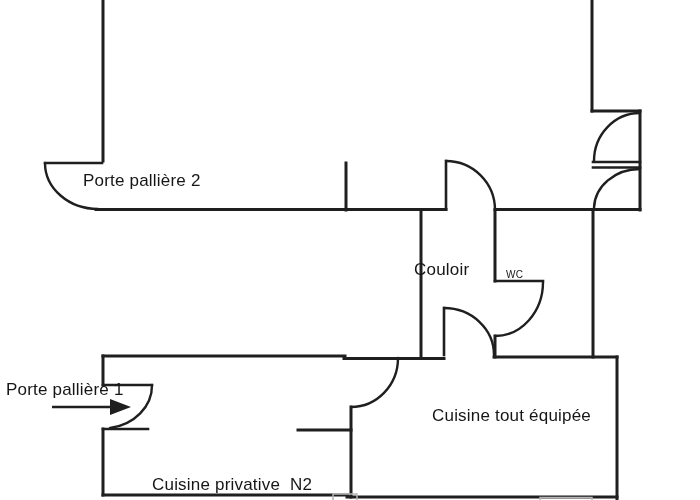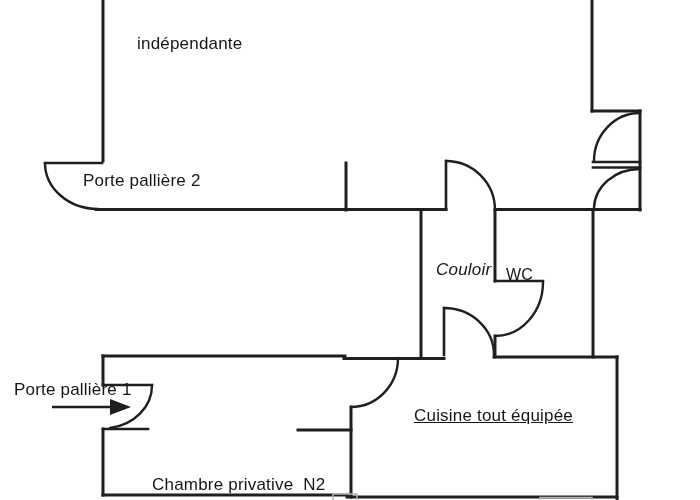--- a/index.html
+++ b/index.html
@@ -12,21 +12,21 @@
   }
   #plan{position:absolute;left:0;top:0;}
   .lbl{
     position:absolute;
     color:#161616;
     font-size:17px;
     line-height:21px;
     white-space:pre;
     letter-spacing:0.2px;
   }
-  .lbl.small{font-size:16px;}
+  .lbl.small{font-size:10px;}
 </style>
 </head>
 <body>
 
 <svg id="plan" width="700" height="500" viewBox="0 0 700 500" fill="none" shape-rendering="geometricPrecision">
 
   <g stroke="#1f1f1f" stroke-width="3" stroke-linecap="square">
 
     <path d="M103,0 V161"></path>
 
@@ -86,28 +86,27 @@
     <polygon points="110,399 131,407 110,415" fill="#1f1f1f"></polygon>
   </g>
 
   <g stroke="#b5b5b5" stroke-width="1.5">
     <rect x="333" y="494" width="24" height="7"></rect>
     <rect x="540" y="497.5" width="52" height="4"></rect>
   </g>
 </svg>
 
 <div class="lbl" style="left:137px; top:-9px;">
-  <div>indépendante</div>
 </div>
 
 <div class="lbl" style="left:83px; top:170px;">Porte pallière 2</div>
 
 <div class="lbl small" style="left:506px; top:222px;">
   <div>WC</div>
 </div>
 
-<div class="lbl" style="left:436px; top:259px;font-style:italic;">Couloir</div>
+<div class="lbl" style="left:414px; top:259px;">Couloir</div>
 
-<div class="lbl" style="left:14px; top:379px;">Porte pallière 1</div>
+<div class="lbl" style="left:6px; top:379px;">Porte pallière 1</div>
 
-<div class="lbl" style="left:414px; top:405px;text-decoration:underline;">Cuisine tout équipée</div>
+<div class="lbl" style="left:432px; top:405px;">Cuisine tout équipée</div>
 
-<div class="lbl" style="left:152px; top:474px;">Chambre privative  N2</div>
+<div class="lbl" style="left:152px; top:474px;">Cuisine privative  N2</div>
 
 </body></html>

